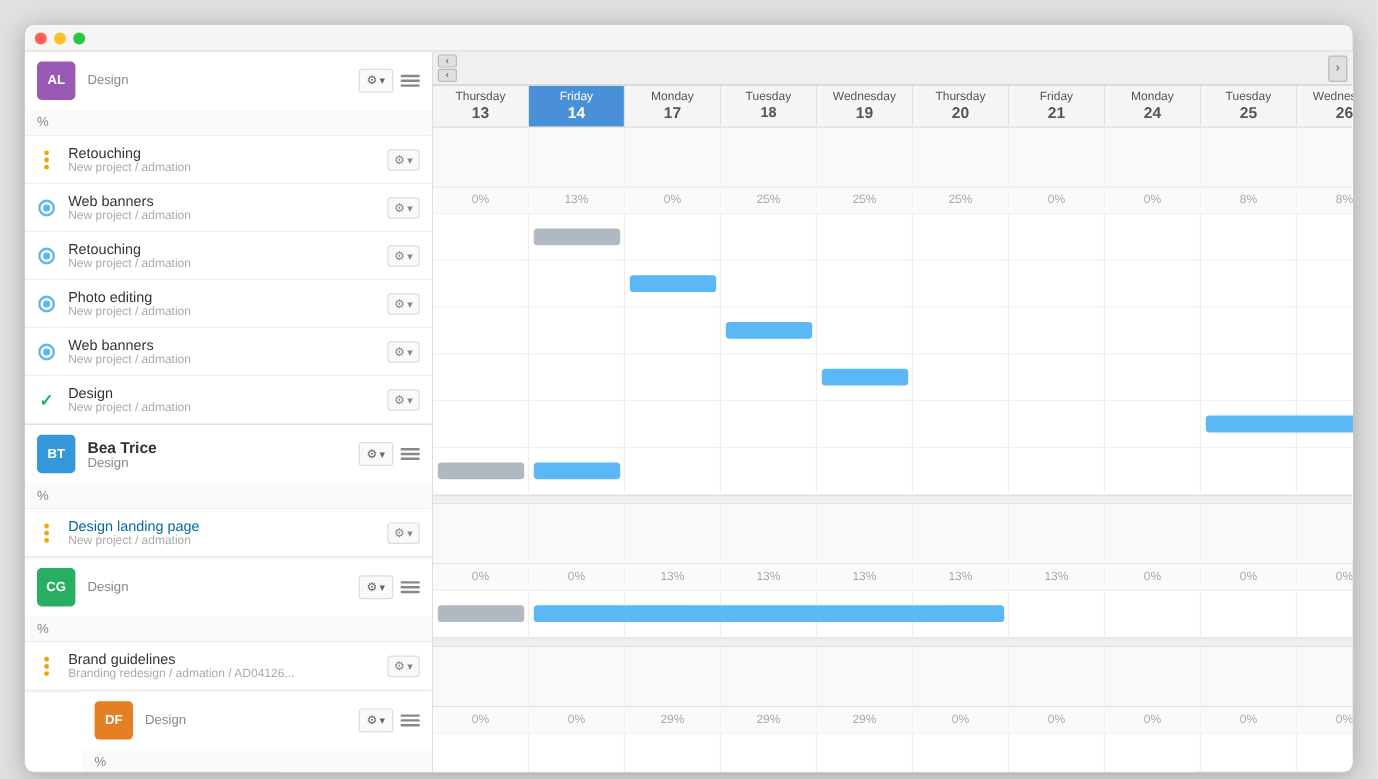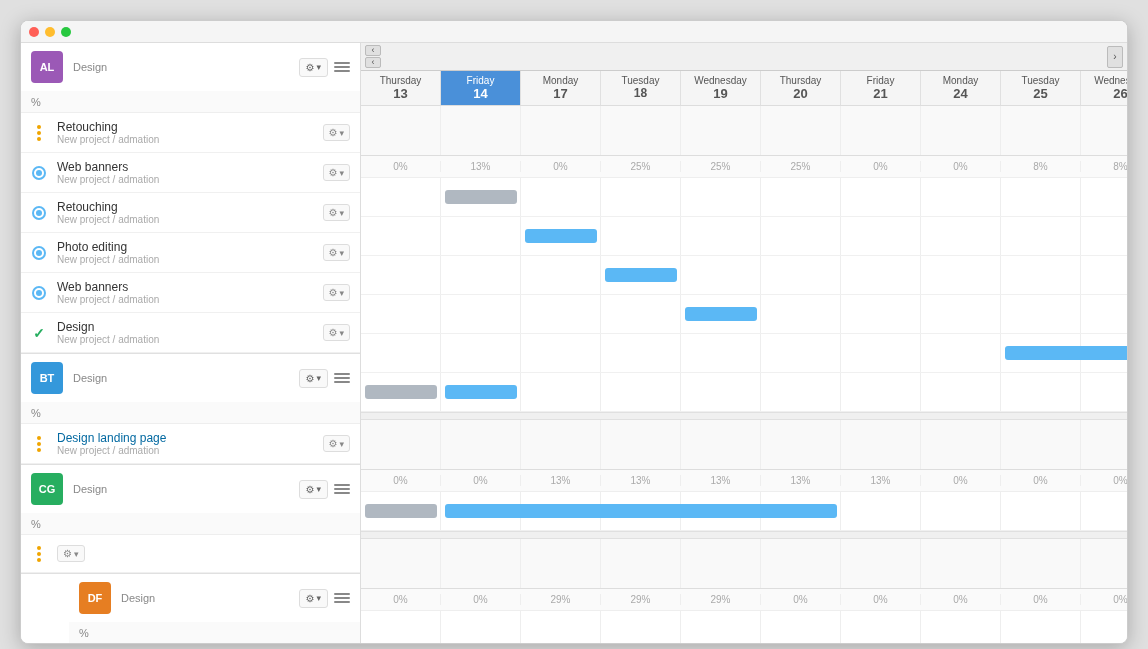--- a/index.html
+++ b/index.html
@@ -175,20 +175,21 @@
               <div style="font-size: 12px; color: rgb(51, 51, 51); font-weight: 500;">Design</div>
               <div style="font-size: 10px; color: rgb(170, 170, 170); white-space: nowrap; overflow: hidden; text-overflow: ellipsis; max-width: 220px;">New project / admation</div>
             </div>
             <button style="padding: 2px 5px; border: 1px solid rgb(221, 221, 221); border-radius: 3px; background: rgb(249, 249, 249); cursor: pointer; font-size: 10px; color: rgb(136, 136, 136); display: flex; align-items: center; gap: 2px; flex-shrink: 0;">⚙ <span style="font-size:9px;">▾</span></button>
           </div>
         </div>
         <div style="border-bottom: 1px solid rgb(224, 224, 224);">
           <div style="display: flex; align-items: center; padding: 8px 10px; background: rgb(255, 255, 255);">
             <div class="avatar avatar-bt" style="width: 32px; height: 32px; border-radius: 4px; display: flex; align-items: center; justify-content: center; color: rgb(255, 255, 255); font-size: 11px; font-weight: bold; margin-right: 10px; flex-shrink: 0; background: rgb(52, 152, 219);">BT</div>
             <div style="flex: 1 1 0%;">
+              <div style="font-weight: bold; font-size: 13px; color: rgb(51, 51, 51);">Bea Trice</div>
               <div style="font-size: 11px; color: rgb(136, 136, 136);">Design</div>
             </div>
             <div style="display: flex; align-items: center; gap: 4px;">
               <button style="padding: 3px 6px; border: 1px solid rgb(221, 221, 221); border-radius: 3px; background: rgb(249, 249, 249); cursor: pointer; font-size: 10px; color: rgb(102, 102, 102); display: flex; align-items: center; gap: 2px;">⚙ <span style="font-size:9px;">▾</span></button>
               <div style="width: 16px; height: 16px; display: flex; flex-direction: column; justify-content: center; gap: 2px; cursor: pointer; margin-left: 2px;">
                 <span style="display: block; height: 2px; background: rgb(136, 136, 136); border-radius: 1px;"></span>
                 <span style="display: block; height: 2px; background: rgb(136, 136, 136); border-radius: 1px;"></span>
                 <span style="display: block; height: 2px; background: rgb(136, 136, 136); border-radius: 1px;"></span>
               </div>
             </div>
@@ -225,20 +226,24 @@
             </div>
           </div>
           <div style="padding: 2px 10px; font-size: 11px; color: rgb(136, 136, 136); background: rgb(250, 250, 250); border-bottom: 1px solid rgb(238, 238, 238); height: 22px; display: flex; align-items: center;">%</div>
           <div style="display: flex; align-items: center; padding: 7px 10px; border-bottom: 1px solid rgb(240, 240, 240); background: rgb(255, 255, 255); min-height: 38px;">
             <div style="width: 16px; height: 16px; margin-right: 10px; flex-shrink: 0; display: flex; align-items: center; justify-content: center;">
               <div style="display:flex;flex-direction:column;gap:2px;">
                 <span style="width:4px;height:4px;border-radius:50%;background:#f0a500;display:block;"></span>
                 <span style="width:4px;height:4px;border-radius:50%;background:#f0a500;display:block;"></span>
                 <span style="width:4px;height:4px;border-radius:50%;background:#f0a500;display:block;"></span>
               </div>
+            </div>
+            <div style="flex: 1 1 0%;">
+              <div style="font-size: 12px; color: rgb(51, 51, 51); font-weight: 500;">Brand guidelines</div>
+              <div style="font-size: 10px; color: rgb(170, 170, 170); white-space: nowrap; overflow: hidden; text-overflow: ellipsis; max-width: 220px;">Branding redesign / admation / AD04126...</div>
             </div>
             <button style="padding: 2px 5px; border: 1px solid rgb(221, 221, 221); border-radius: 3px; background: rgb(249, 249, 249); cursor: pointer; font-size: 10px; color: rgb(136, 136, 136); display: flex; align-items: center; gap: 2px; flex-shrink: 0;">⚙ <span style="font-size:9px;">▾</span></button>
           </div>
         </div>
         <div style="border-bottom: 1px solid rgb(224, 224, 224); margin-left: 48px;">
           <div style="display: flex; align-items: center; padding: 8px 10px; background: rgb(255, 255, 255);">
             <div class="avatar avatar-df" style="width: 32px; height: 32px; border-radius: 4px; display: flex; align-items: center; justify-content: center; color: rgb(255, 255, 255); font-size: 11px; font-weight: bold; margin-right: 10px; flex-shrink: 0; background: rgb(230, 126, 34);">DF</div>
             <div style="flex: 1 1 0%;">
               <div style="font-size: 11px; color: rgb(136, 136, 136);">Design</div>
             </div>

